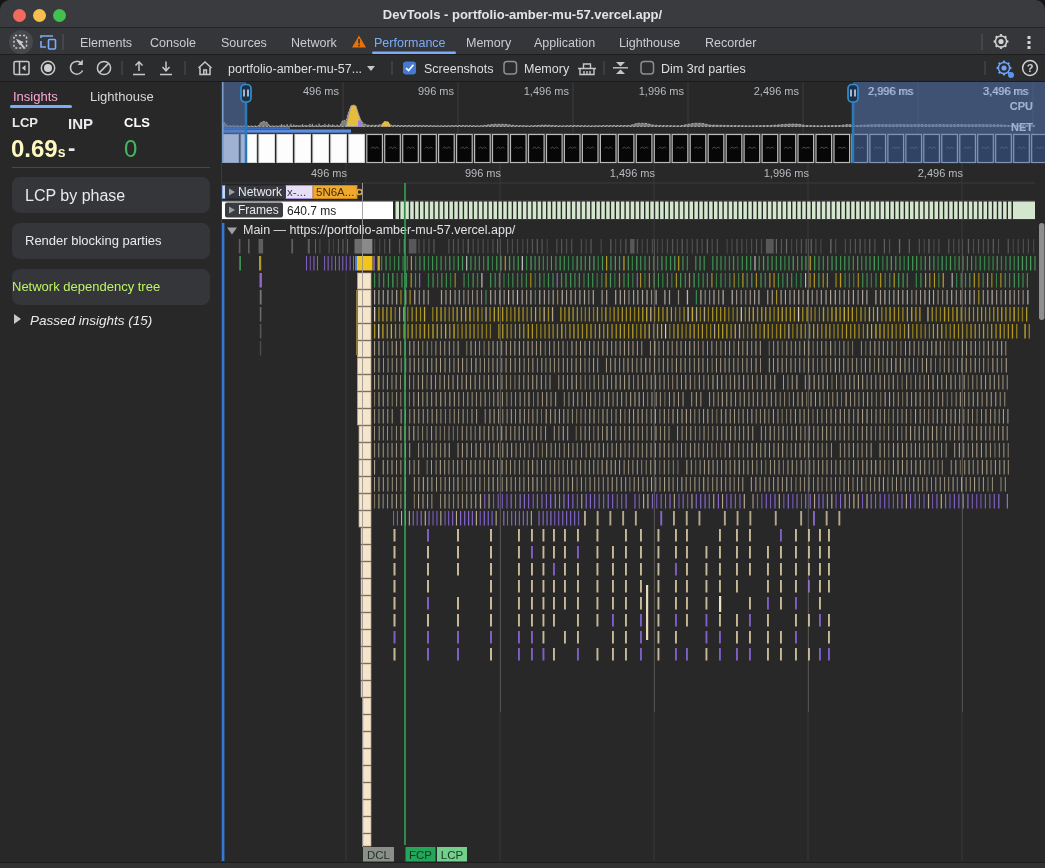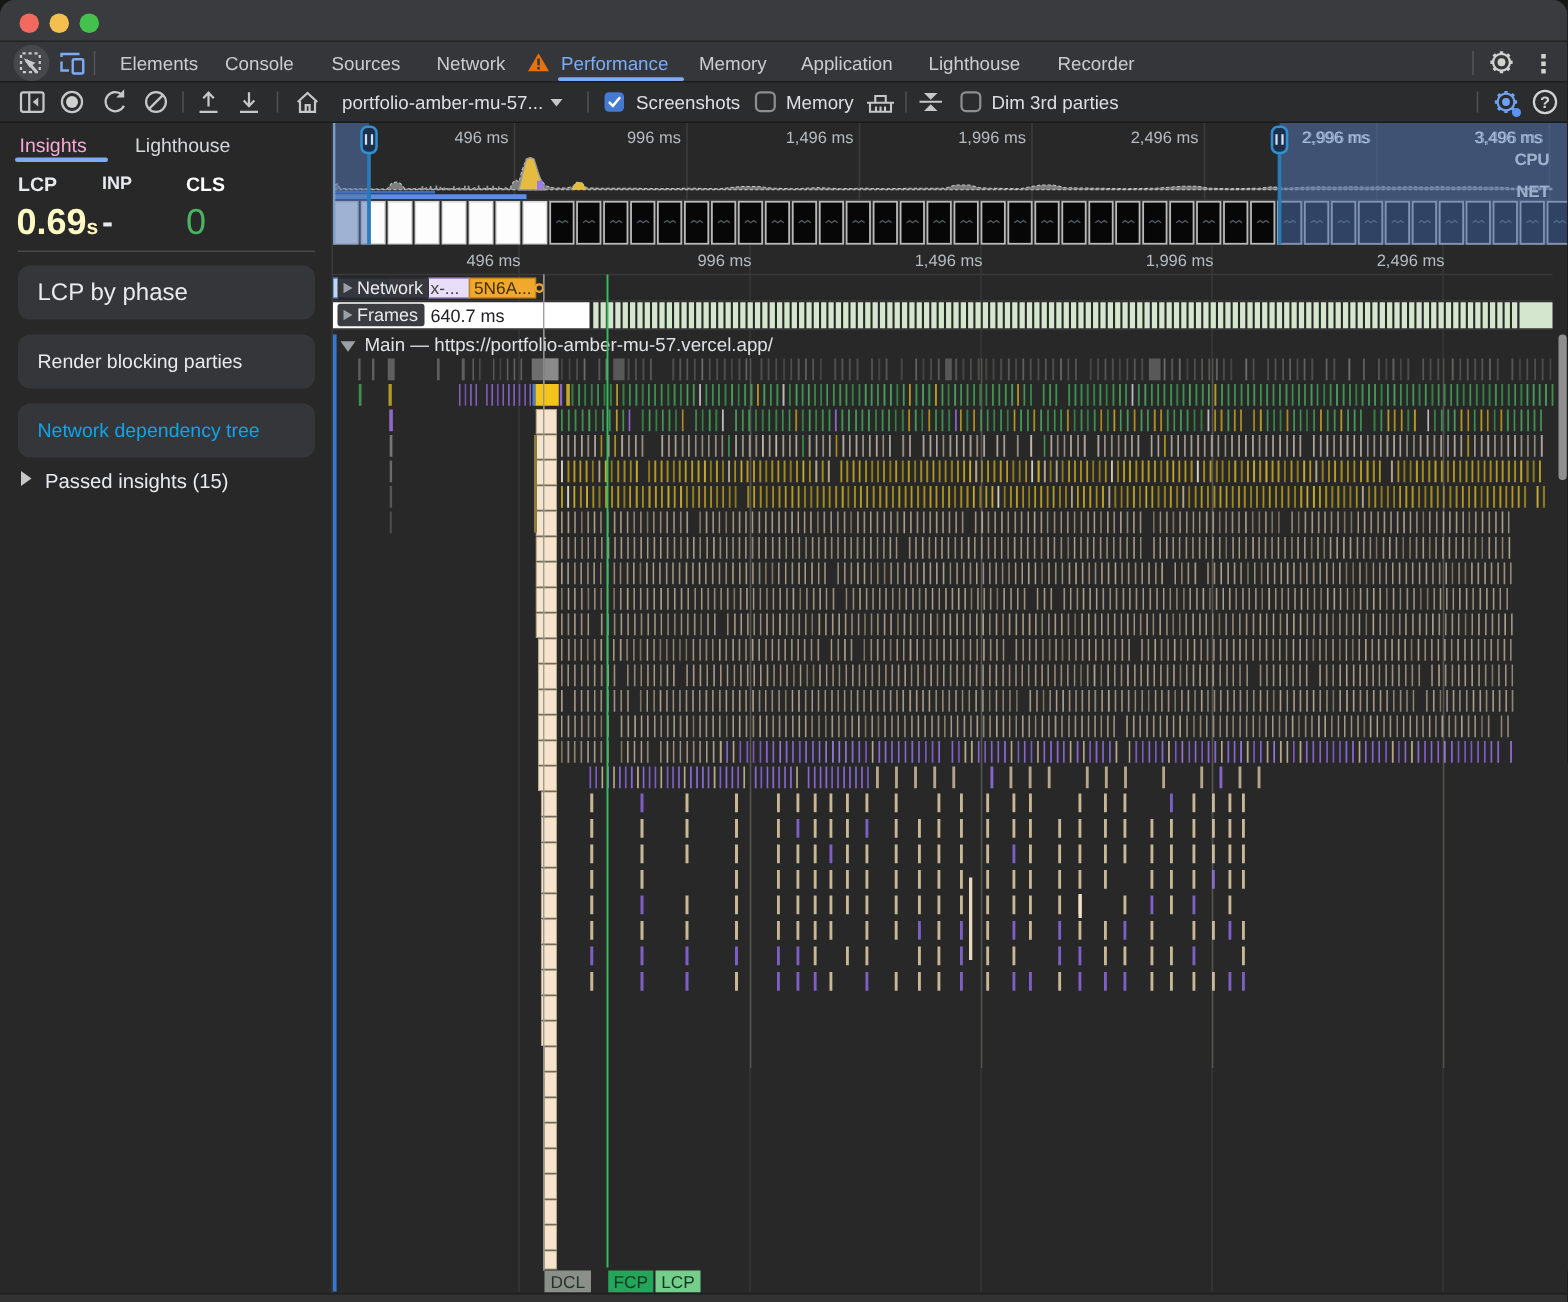--- a/index.html
+++ b/index.html
@@ -7,20 +7,21 @@
 #win { position:relative; width:1045px; height:868px; background:#282828; border-radius:10px 10px 0 0; overflow:hidden; }
 .abs { position:absolute; }
 </style></head>
 <body>
 <div id="win">
 
   <div class="abs" style="left:0;top:0;width:1045px;height:28px;background:#393b3f;border-bottom:1px solid #232323;"></div>
   <div class="abs" style="left:12.5px;top:8.5px;width:13px;height:13px;border-radius:50%;background:#f16a5d;"></div>
   <div class="abs" style="left:32.5px;top:8.5px;width:13px;height:13px;border-radius:50%;background:#f5bf4f;"></div>
   <div class="abs" style="left:52.5px;top:8.5px;width:13px;height:13px;border-radius:50%;background:#43c04e;"></div>
+  <div class="abs" style="left:0;top:7px;width:1045px;text-align:center;font-size:13px;font-weight:bold;color:#e3e3e3;">DevTools - portfolio-amber-mu-57.vercel.app/</div>
 
   <div class="abs" style="left:0;top:28px;width:1045px;height:26px;background:#35363a;"></div>
   <div class="abs" style="left:0;top:54px;width:1045px;height:28px;background:#2b2c2e;border-top:1px solid #1d1d1d;border-bottom:1px solid #1a1a1a;"></div>
 
   <svg class="abs" style="left:0;top:28px;" width="1045" height="54" viewBox="0 0 1045 54">
 
     <circle cx="21" cy="14" r="12" fill="#47484c"></circle>
     <g stroke="#c9c9c9" stroke-width="1.5" fill="none" stroke-dasharray="2.1,1.9">
       <rect x="14" y="7.5" width="12.5" height="12.5" rx="1"></rect>
     </g>
@@ -142,34 +143,34 @@
     </g>
     <circle cx="1030" cy="40" r="7.4" fill="none" stroke="#d2d2d2" stroke-width="1.5"></circle>
     <text x="1030" y="44.3" font-size="11" font-weight="bold" fill="#d2d2d2" text-anchor="middle">?</text>
   </svg>
 
   <div class="abs" style="left:0;top:82px;width:222px;height:780px;background:#282828;border-right:1px solid #3a3a3a;"></div>
   <div class="abs" style="left:13px;top:89px;font-size:13px;color:#f9a8d4;">Insights</div>
   <div class="abs" style="left:10px;top:105px;width:62px;height:3px;border-radius:2px;background:#7cacf8;"></div>
   <div class="abs" style="left:90px;top:89px;font-size:13px;color:#d5d7da;">Lighthouse</div>
   <div class="abs" style="left:12px;top:115px;font-size:13px;font-weight:bold;color:#e8eaed;">LCP</div>
-  <div class="abs" style="left:68px;top:115px;font-size:12px;font-weight:bold;color:#e8eaed;">INP</div>
+  <div class="abs" style="left:68px;top:115px;font-size:15px;font-weight:bold;color:#e8eaed;">INP</div>
   <div class="abs" style="left:124px;top:115px;font-size:13px;font-weight:bold;color:#ffffff;">CLS</div>
   <div class="abs" style="left:11px;top:135px;font-size:24px;color:#fef9c3;font-weight:bold;">0.69<span style="font-size:14px;">s</span></div>
   <div class="abs" style="left:68px;top:135px;font-size:22px;font-weight:bold;color:#e8eaed;">-</div>
   <div class="abs" style="left:124px;top:135px;font-size:24px;color:#49b35f;">0</div>
   <div class="abs" style="left:12px;top:167px;width:198px;height:1px;background:#494949;"></div>
   <div class="abs" style="left:12px;top:177px;width:198px;height:36px;background:#35363a;border-radius:8px;"></div>
   <div class="abs" style="left:25px;top:187px;font-size:16px;color:#e8eaed;">LCP by phase</div>
   <div class="abs" style="left:12px;top:223px;width:198px;height:36px;background:#35363a;border-radius:8px;"></div>
   <div class="abs" style="left:25px;top:233px;font-size:13px;color:#e8eaed;">Render blocking parties</div>
   <div class="abs" style="left:12px;top:269px;width:198px;height:36px;background:#35363a;border-radius:8px;"></div>
-  <div class="abs" style="left:25px;top:279px;font-size:13px;color:#0ea5e9;text-align:right;">Network dependency tree</div>
+  <div class="abs" style="left:12px;top:279px;font-size:13px;color:#bef264;text-align:right;">Network dependency tree</div>
   <div class="abs" style="left:14px;top:314px;width:0;height:0;border-left:7px solid #c7c7c7;border-top:5px solid transparent;border-bottom:5px solid transparent;"></div>
-  <div class="abs" style="left:30px;top:313px;font-size:13.5px;color:#e8eaed;">Passed insights (15)</div>
+  <div class="abs" style="left:30px;top:313px;font-size:13.5px;color:#e8eaed;font-style:italic;">Passed insights (15)</div>
 
   <svg class="abs" style="left:222px;top:82px;" width="823" height="786" viewBox="222 82 823 786" font-family="Liberation Sans, sans-serif">
 <line x1="346.0" y1="163.0" x2="346.0" y2="861.0" stroke="#ffffff" stroke-width="1" opacity="0.07"></line>
 <line x1="500.0" y1="163.0" x2="500.0" y2="861.0" stroke="#ffffff" stroke-width="1" opacity="0.07"></line>
 <line x1="654.0" y1="163.0" x2="654.0" y2="861.0" stroke="#ffffff" stroke-width="1" opacity="0.07"></line>
 <line x1="808.0" y1="163.0" x2="808.0" y2="861.0" stroke="#ffffff" stroke-width="1" opacity="0.07"></line>
 <line x1="962.0" y1="163.0" x2="962.0" y2="861.0" stroke="#ffffff" stroke-width="1" opacity="0.07"></line>
 <line x1="343.0" y1="82.0" x2="343.0" y2="163.0" stroke="#ffffff" stroke-width="1" opacity="0.09"></line>
 <text x="339.0" y="95.0" font-size="11" fill="#b6bcc2" text-anchor="end" font-weight="normal">496 ms</text>
 <line x1="458.0" y1="82.0" x2="458.0" y2="163.0" stroke="#ffffff" stroke-width="1" opacity="0.09"></line>

